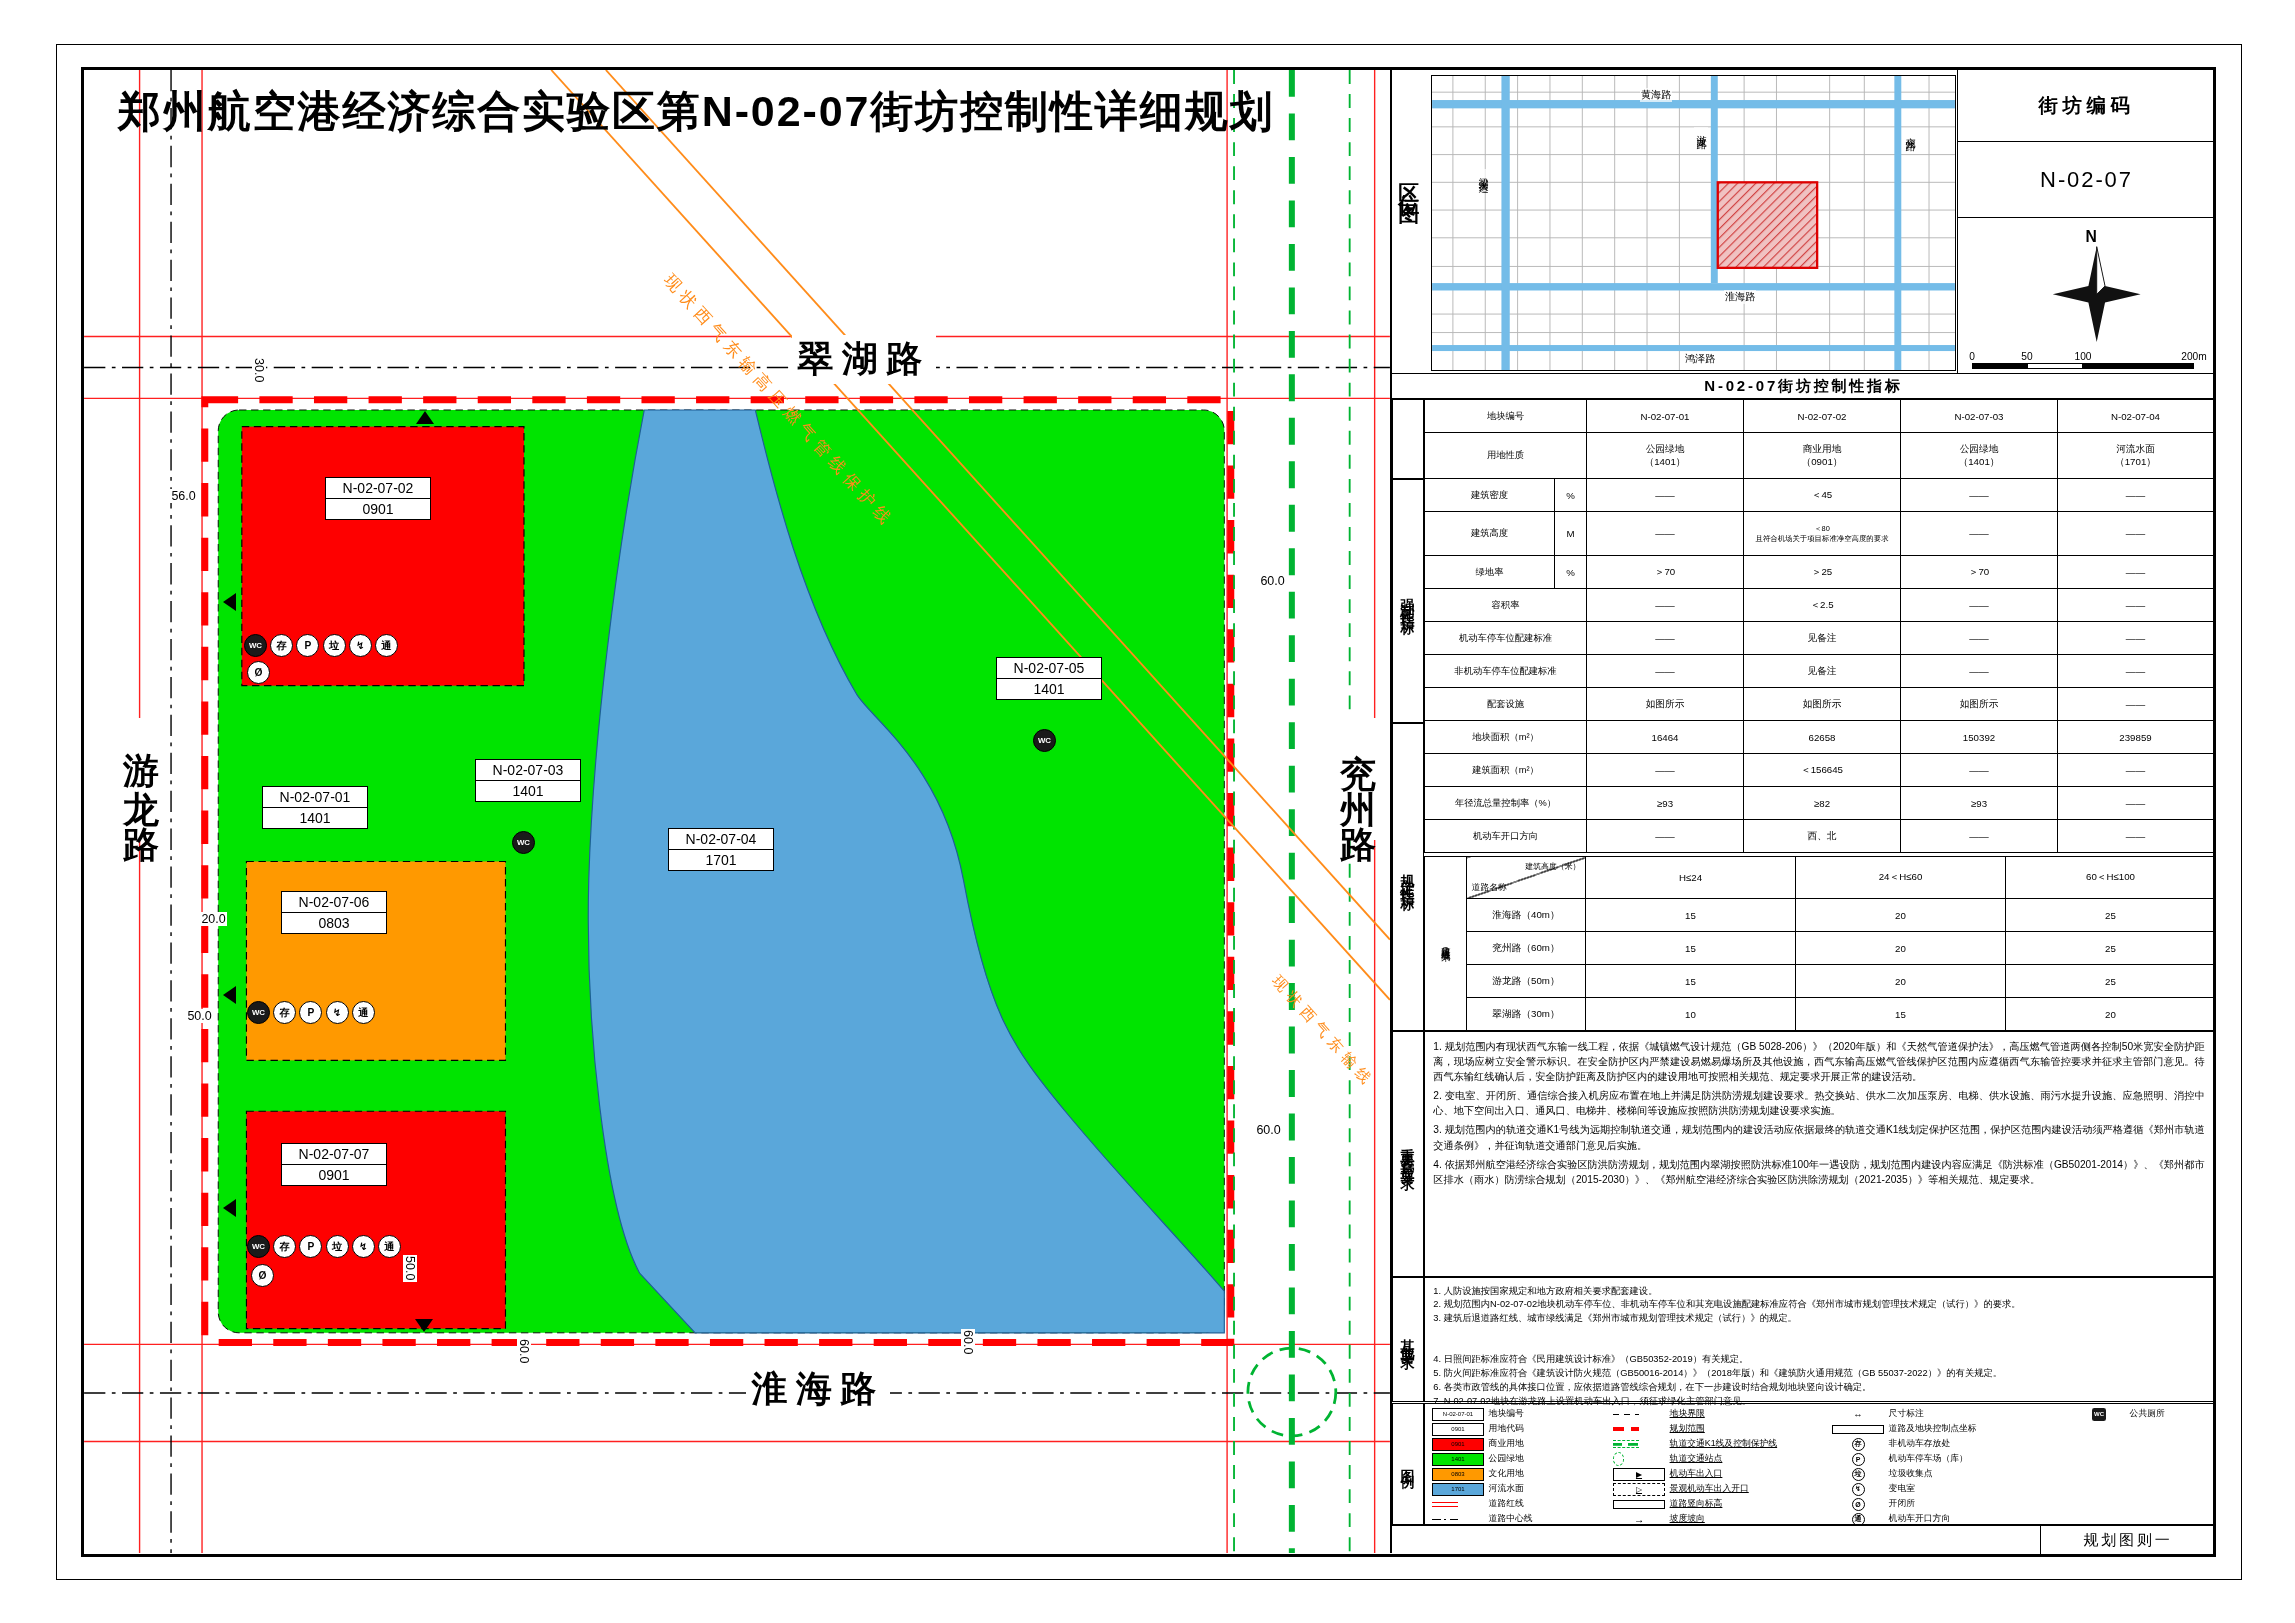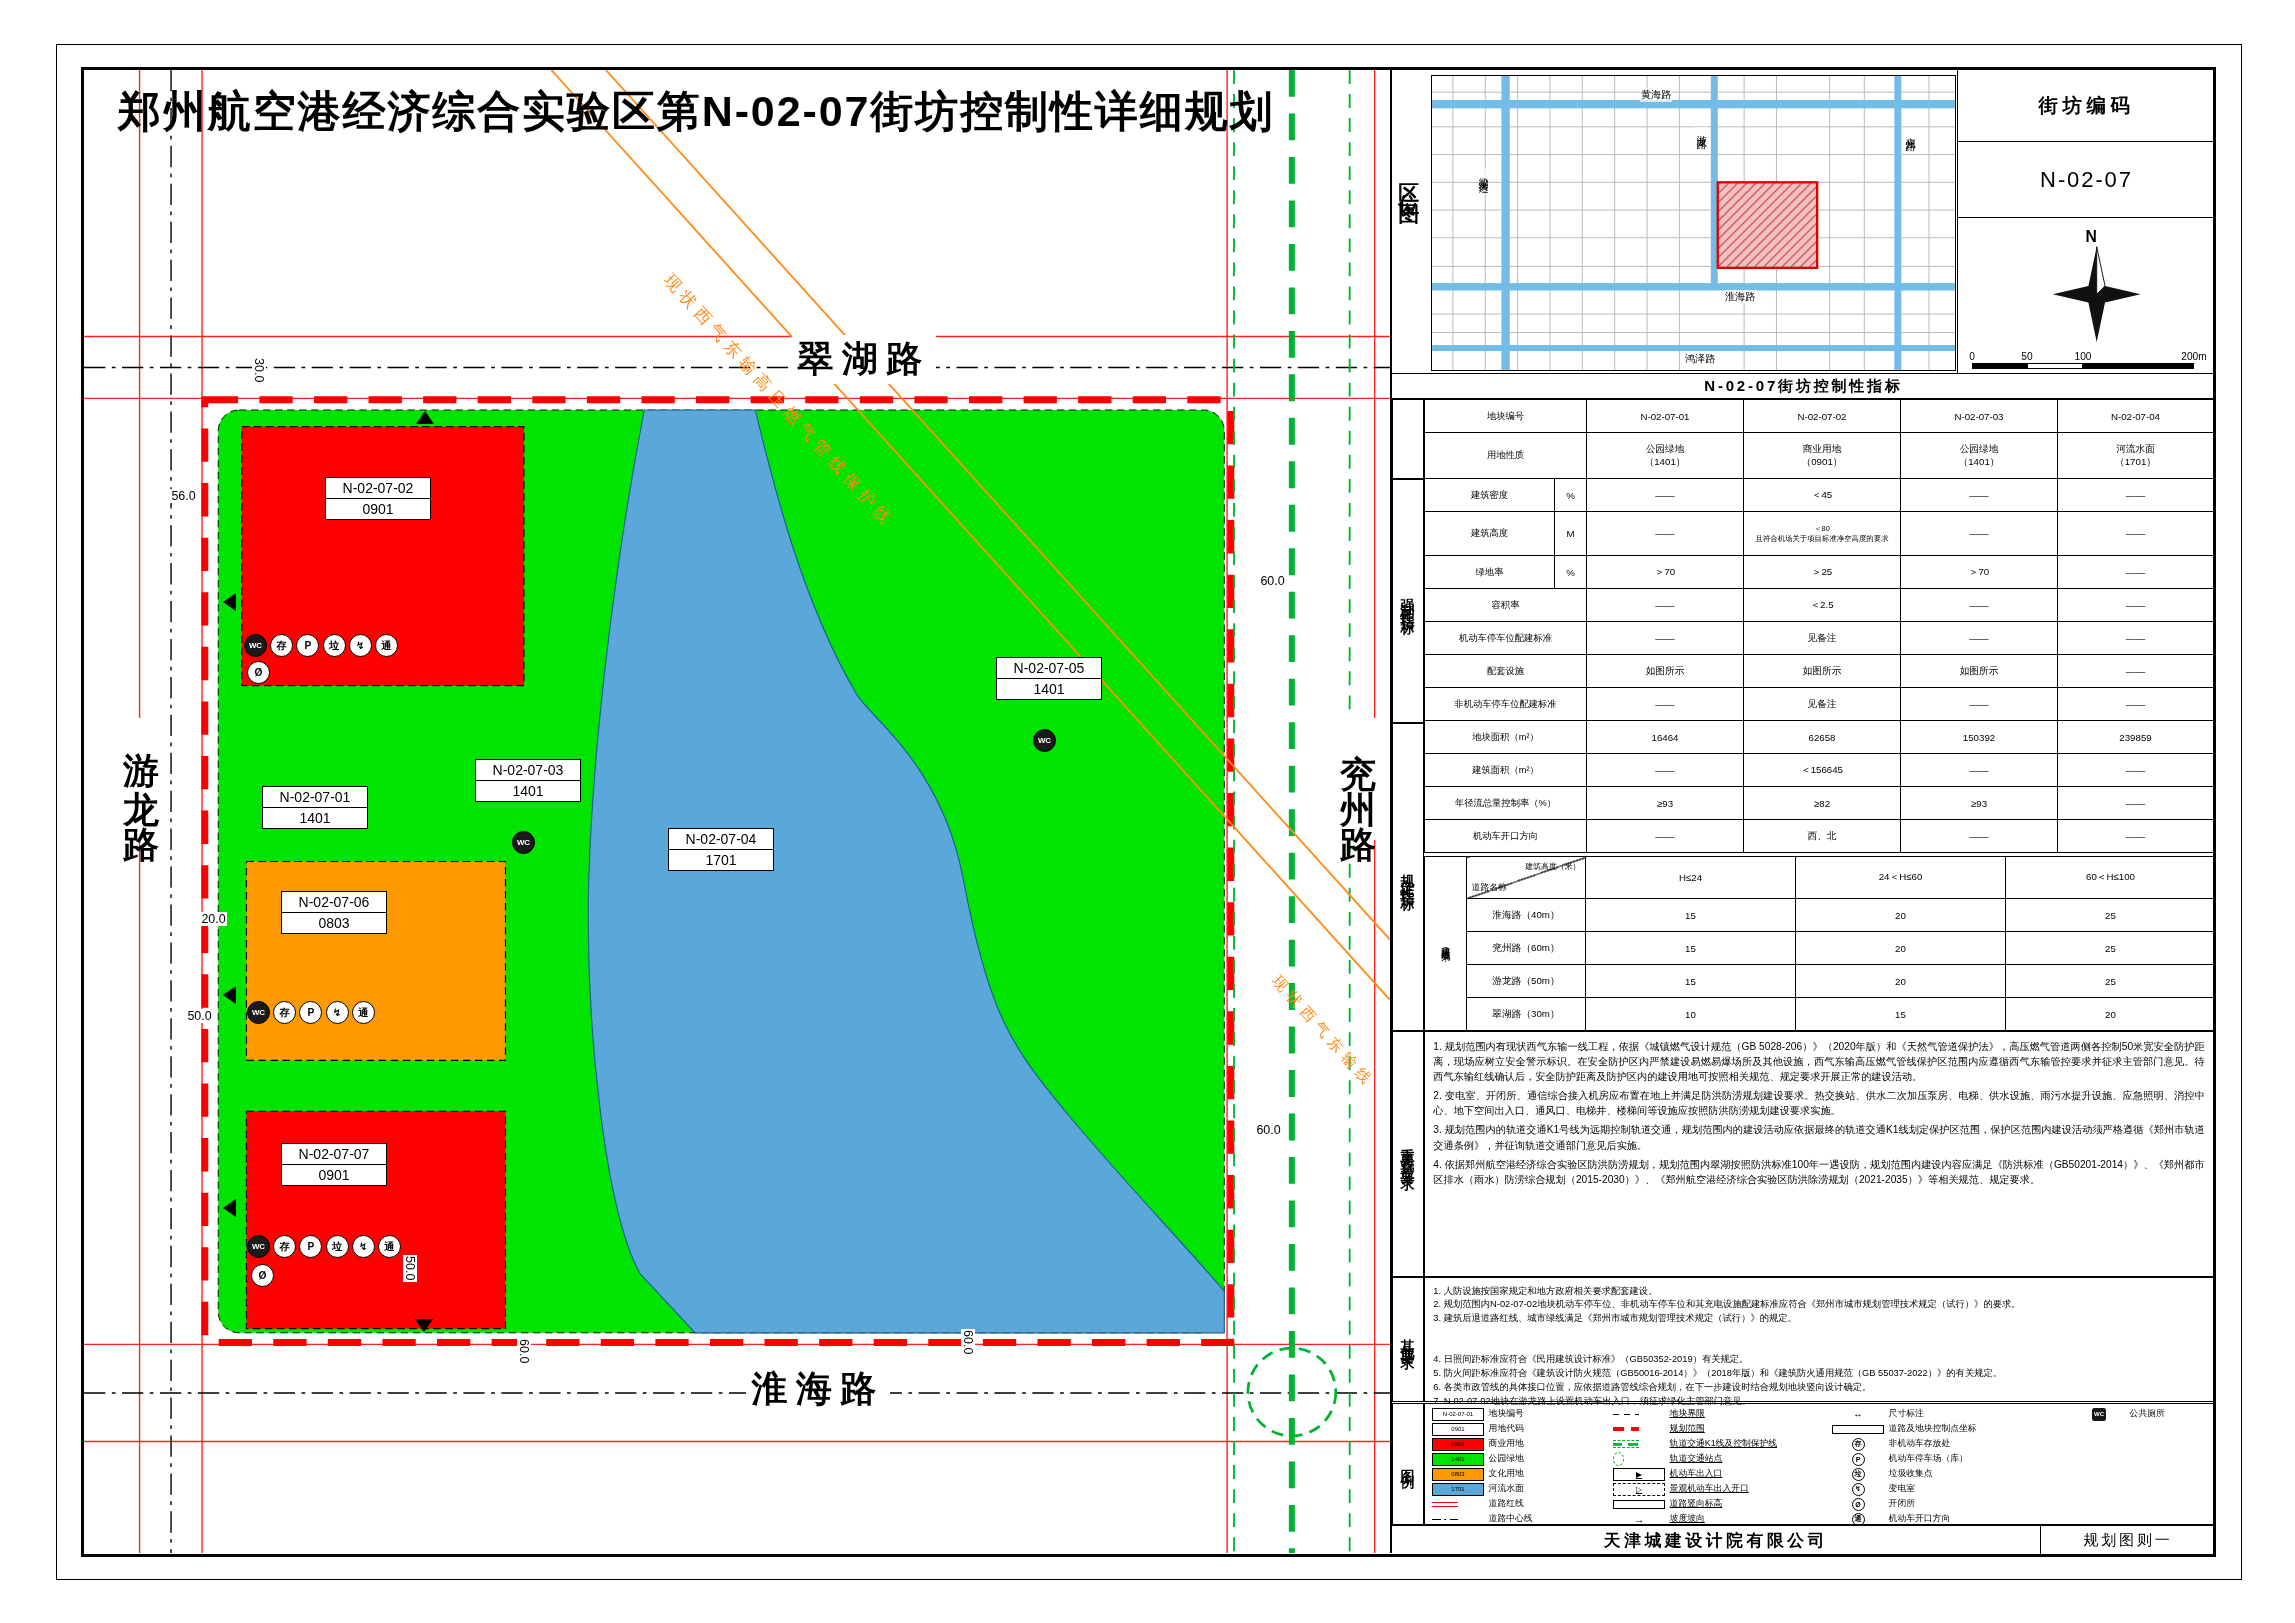--- a/index.html
+++ b/index.html
@@ -391,31 +391,31 @@
         <td>——</td>
       </tr>
       <tr style="height:33px">
         <td class="lbl" colspan="2">机动车停车位配建标准</td>
         <td>——</td>
         <td>见备注</td>
         <td>——</td>
         <td>——</td>
       </tr>
       <tr style="height:33px">
+        <td class="lbl" colspan="2">非机动车停车位配建标准</td>
+        <td>——</td>
+        <td>见备注</td>
+        <td>——</td>
+        <td>——</td>
+      </tr>
+      <tr style="height:33px">
         <td class="lbl" colspan="2">配套设施</td>
         <td>如图所示</td>
         <td>如图所示</td>
         <td>如图所示</td>
-        <td>——</td>
-      </tr>
-      <tr style="height:33px">
-        <td class="lbl" colspan="2">非机动车停车位配建标准</td>
-        <td>——</td>
-        <td>见备注</td>
-        <td>——</td>
         <td>——</td>
       </tr>
       <tr style="height:33px">
         <td class="lbl" colspan="2">地块面积（m²）</td>
         <td>16464</td>
         <td>62658</td>
         <td>150392</td>
         <td>239859</td>
       </tr>
       <tr style="height:33px">
@@ -687,18 +687,17 @@
           <div class="lg-item">
             <span class="lg-sym icon-circle-dark">
               <span class="lg-symtext">WC</span>
             </span>
             <span class="lg-label">公共厕所</span>
           </div>
         </div>
     </div>
 
     <div class="abs footer">
-      <div class="f-company">天津城建设计院有限公司</div>
       <div class="f-sheet">规划图则一</div>
     </div>
   </div>
 </div>
 
 
 </body></html>

